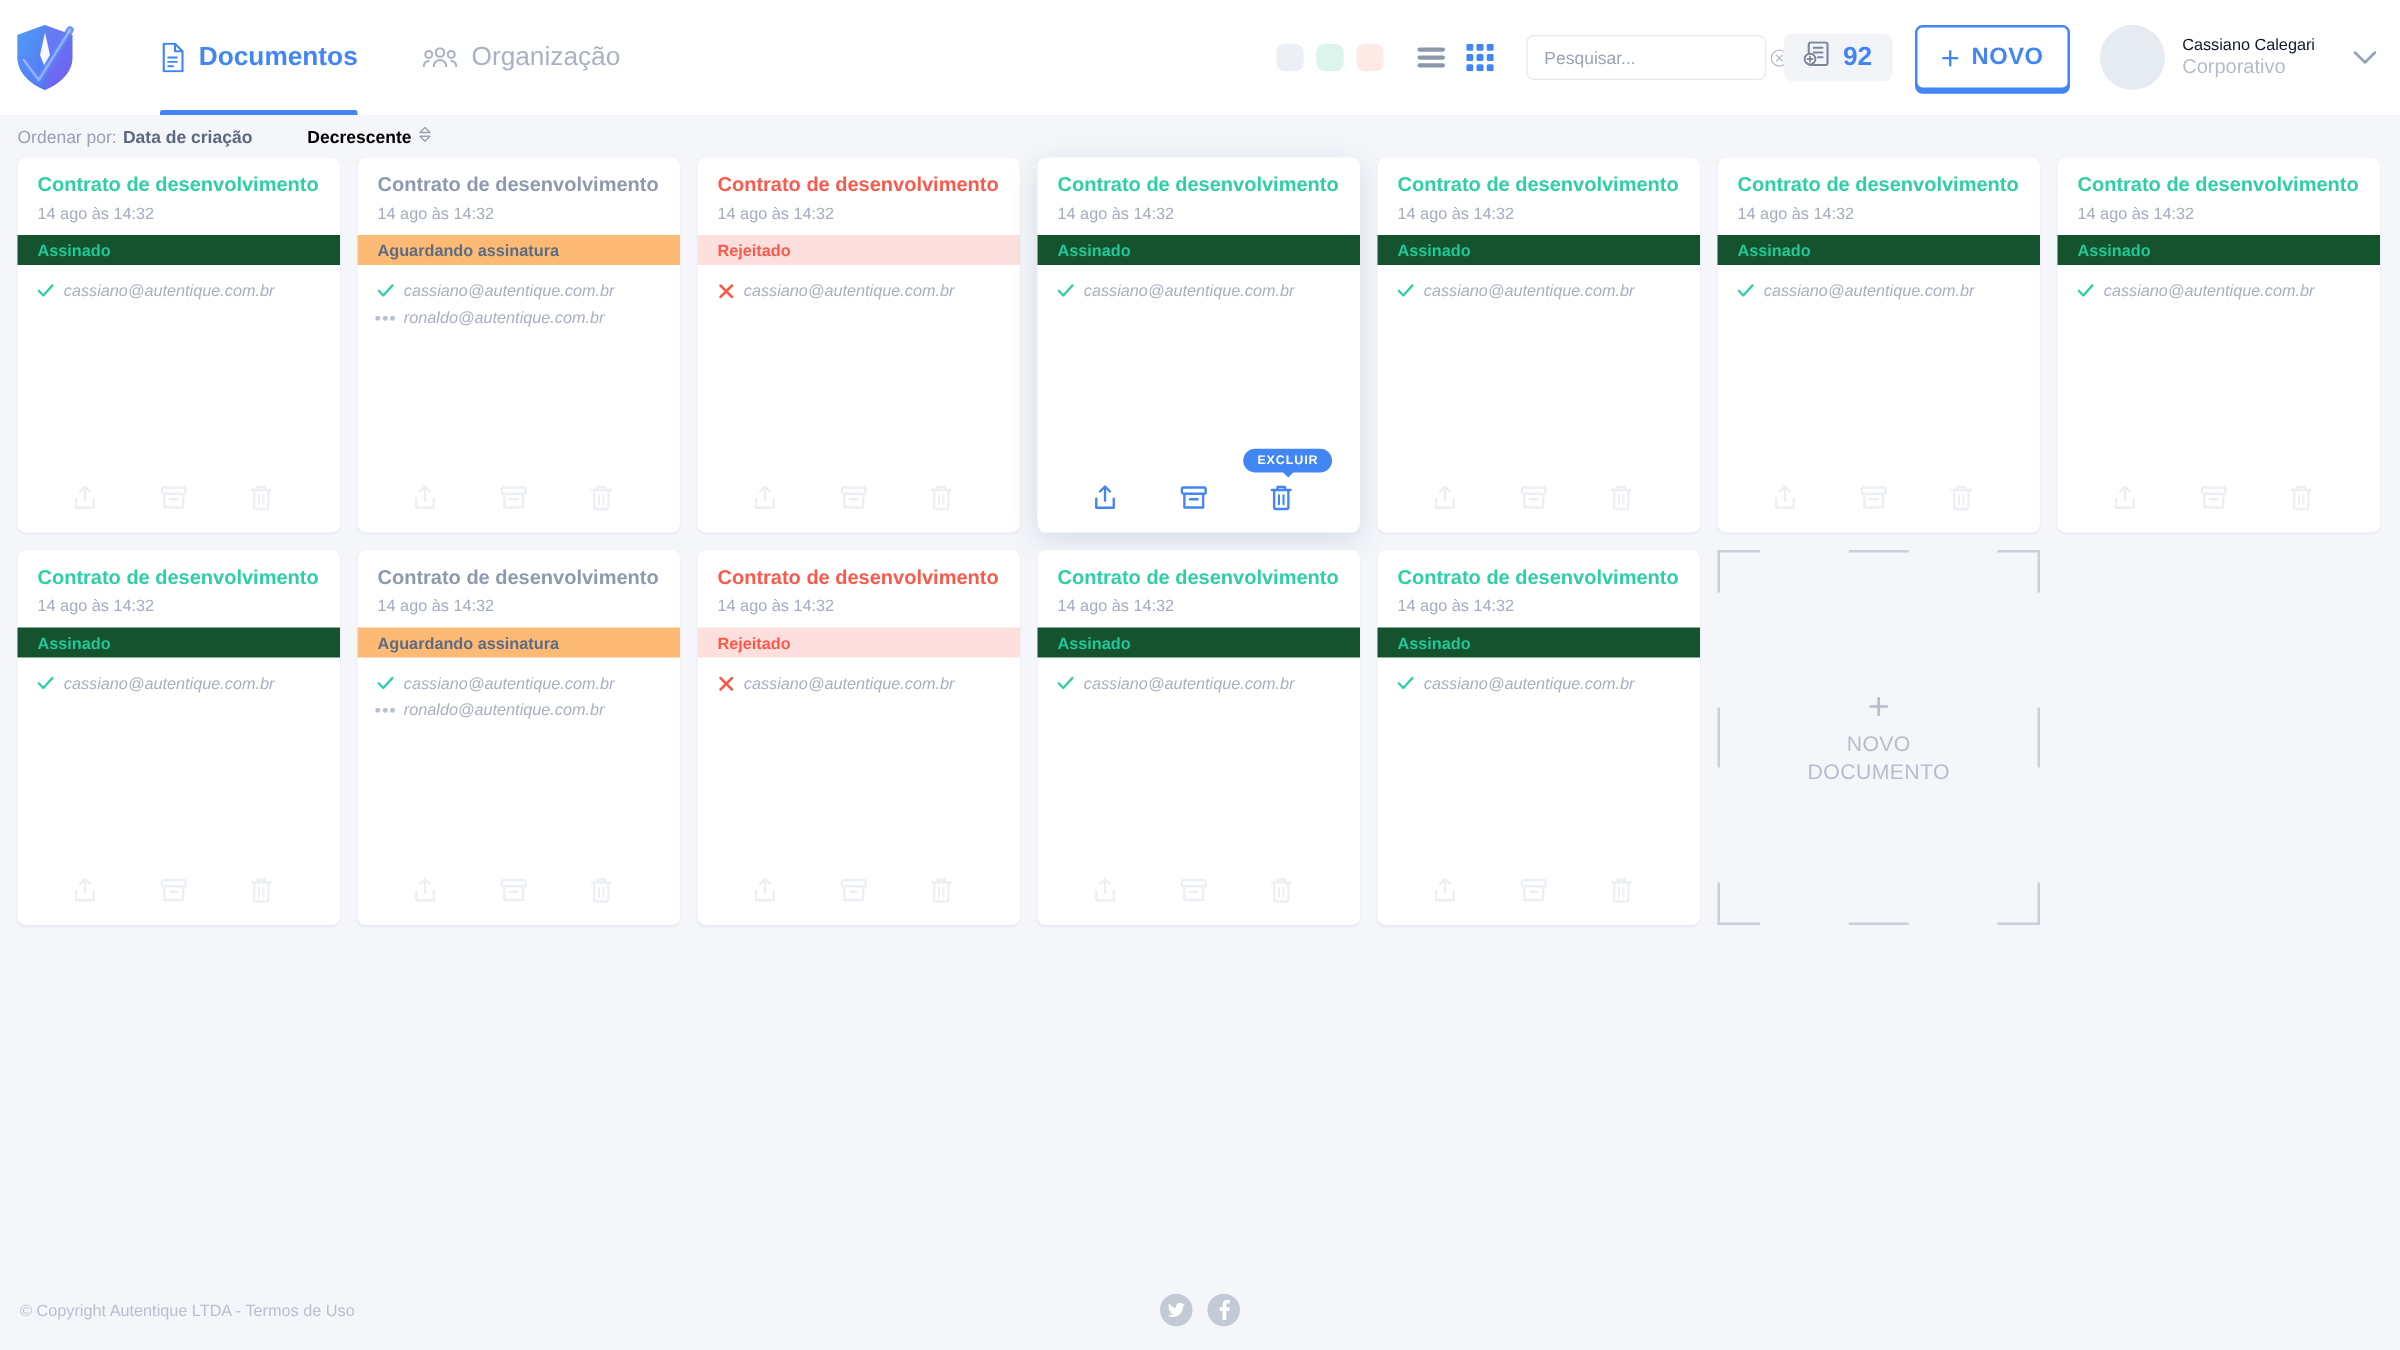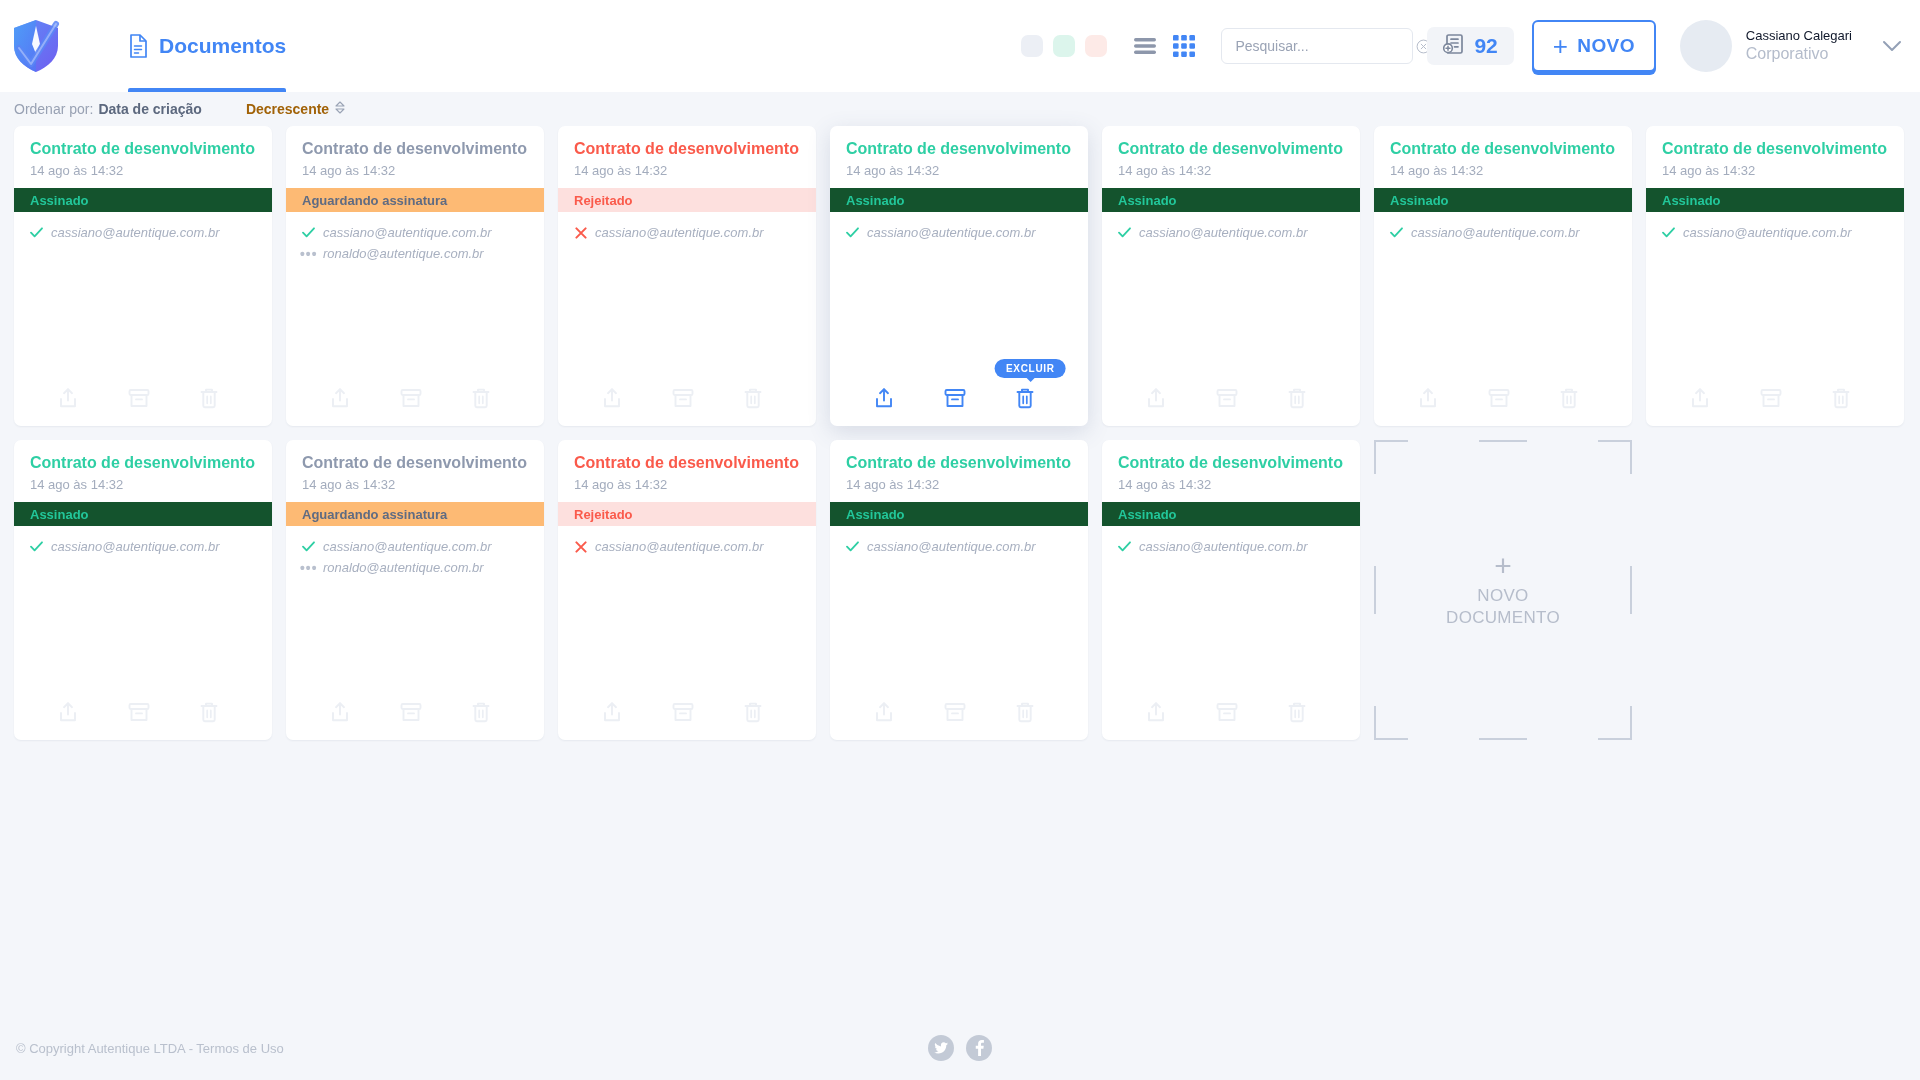--- a/index.html
+++ b/index.html
@@ -116,21 +116,21 @@
   
   .sortbar {
     height: 34px;
     display: flex; align-items: center;
     padding-left: 14px;
     font-size: 14px;
     color: #98a1b3;
   }
   .sortbar b { color: #5c687e; }
   .sort-dir {
-    margin-left: 44px; color: #a16207; font-weight: bold;
+    margin-left: 44px; color: #000000; font-weight: bold;
     display: flex; align-items: center; gap: 6px; cursor: pointer;
   }
 
   
   .grid {
     display: grid;
     grid-template-columns: repeat(7, 258px);
     gap: 14px;
     padding: 0 14px;
   }
@@ -277,20 +277,33 @@
         <svg width="20" height="24" viewBox="0 0 20 24">
           <path d="M3 1h9l6 6v16H3z" fill="none" stroke="#4286f5" stroke-width="1.7" stroke-linejoin="round"></path>
           <path d="M12 1v6h6" fill="none" stroke="#4286f5" stroke-width="1.7" stroke-linejoin="round"></path>
           <path d="M6.5 12h7M6.5 15.5h7M6.5 19h4" stroke="#4286f5" stroke-width="1.5" stroke-linecap="round"></path>
         </svg>
       </span>
       <span>Documentos</span>
     </div>
 
 
+    <div class="nav-item">
+      <span class="nav-ico">
+        <svg width="28" height="20" viewBox="0 0 28 20">
+          <circle cx="14" cy="6" r="3.4" fill="none" stroke="#a9b2c3" stroke-width="1.7"></circle>
+          <path d="M9 17c0-3 2.3-5 5-5s5 2 5 5" fill="none" stroke="#a9b2c3" stroke-width="1.7" stroke-linecap="round"></path>
+          <circle cx="5" cy="7.5" r="2.8" fill="none" stroke="#a9b2c3" stroke-width="1.6"></circle>
+          <path d="M1 17c0-2.6 1.8-4.3 4-4.3" fill="none" stroke="#a9b2c3" stroke-width="1.6" stroke-linecap="round"></path>
+          <circle cx="23" cy="7.5" r="2.8" fill="none" stroke="#a9b2c3" stroke-width="1.6"></circle>
+          <path d="M27 17c0-2.6-1.8-4.3-4-4.3" fill="none" stroke="#a9b2c3" stroke-width="1.6" stroke-linecap="round"></path>
+        </svg>
+      </span>
+      <span>Organização</span>
+    </div>
   </nav>
 
   <div class="hdr-right">
 
     <div class="color-dots">
       <div class="cdot" style="background:#eceff5"></div>
       <div class="cdot" style="background:#dcf5ec"></div>
       <div class="cdot" style="background:#fdeae7"></div>
     </div>
 

